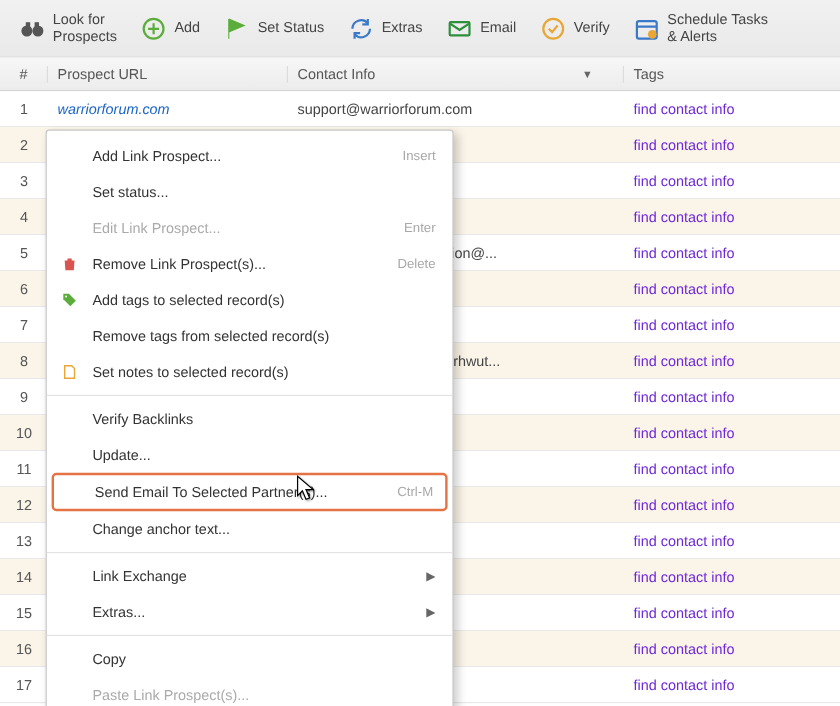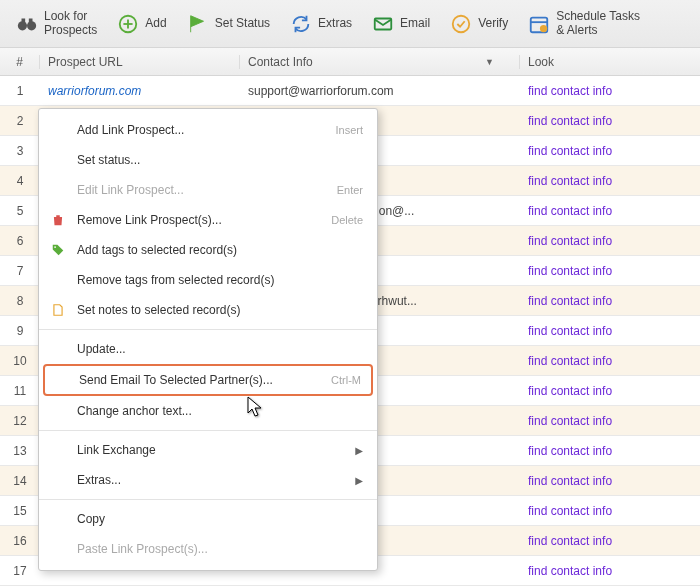--- a/index.html
+++ b/index.html
@@ -107,21 +107,21 @@
   </div>
 </div>
 
 <div class="header-row">
   <div class="col-num">#</div>
   <div class="col-url">Prospect URL</div>
   <div class="col-contact">
     <span>Contact Info</span>
     <span class="drop-arrow">▼</span>
   </div>
-  <div class="col-tags">Look</div>
+  <div class="col-tags">Tags</div>
 </div>
 
 <div class="rows" id="rows">
     <div class="row">
       <div class="cell-num">1</div>
       <div class="cell-url">warriorforum.com</div>
       <div class="cell-contact">support@warriorforum.com</div>
       <div class="cell-tags">find contact info</div>
     </div>
     <div class="row alt">
@@ -261,20 +261,24 @@
   </div>
   <div class="ctx-item">
     <span class="icon-slot">
       <svg width="14" height="14" viewBox="0 0 24 24">
           <path d="M5 3h10l4 4v14H5z" fill="none" stroke="#e8a735" stroke-width="2"></path>
         </svg>
     </span>
     <span class="label">Set notes to selected record(s)</span>
   </div>
   <div class="ctx-sep"></div>
+  <div class="ctx-item">
+    <span class="icon-slot"></span>
+    <span class="label">Verify Backlinks</span>
+  </div>
   <div class="ctx-item">
     <span class="icon-slot"></span>
     <span class="label">Update...</span>
   </div>
   <div class="ctx-item highlighted">
     <span class="icon-slot"></span>
     <span class="label">Send Email To Selected Partner(s)...</span>
     <span class="shortcut">Ctrl-M</span>
   </div>
   <div class="ctx-item">

